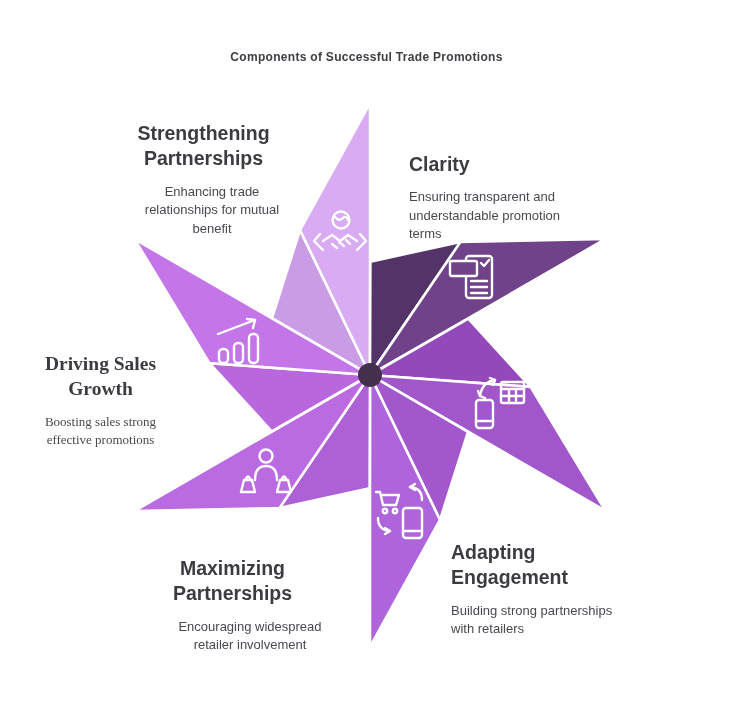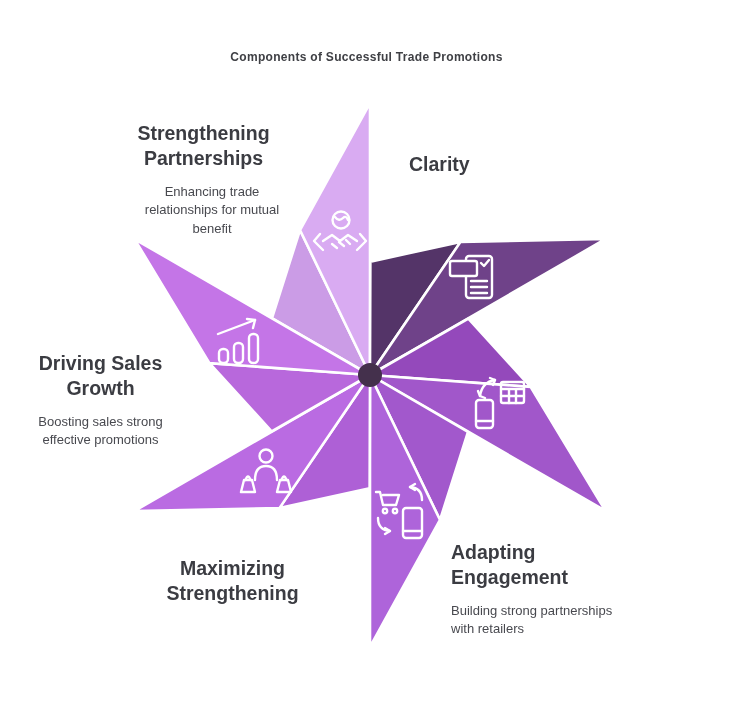--- a/index.html
+++ b/index.html
@@ -131,30 +131,32 @@
     </svg>
   </div>
 
   <div class="seg-text right" style="left:116px; top:97px; width:175px;">
     <h3 class="seg-head">Strengthening Partnerships</h3>
     <p class="seg-desc" style="width:158px;">Enhancing trade relationships for mutual benefit</p>
   </div>
 
   <div class="seg-text" style="left:409px; top:136px; width:185px;margin-top:16px;">
     <h3 class="seg-head">Clarity</h3>
+    <p class="seg-desc">Ensuring transparent and understandable promotion terms</p>
   </div>
 
 
   <div class="seg-text" style="left:451px; top:540px; width:190px;">
     <h3 class="seg-head" style="width:160px;">Adapting Engagement</h3>
     <p class="seg-desc" style="width:172px;">Building strong partnerships with retailers</p>
   </div>
 
   <div class="seg-text right" style="left:135px; top:532px; width:195px;">
-    <h3 class="seg-head">Maximizing Strengthening</h3>
+    <h3 class="seg-head">Maximizing Partnerships</h3>
+    <p class="seg-desc" style="width:160px;">Encouraging widespread retailer involvement</p>
   </div>
 
-  <div class="seg-text right" style="left:28px; top:327px; width:145px;">
+  <div class="seg-text right" style="left:28px; top:327px; width:145px;font-family:Liberation Serif, serif;">
     <h3 class="seg-head">Driving Sales Growth</h3>
     <p class="seg-desc" style="width:145px;">Boosting sales strong effective promotions</p>
   </div>
 
 </div>
 
 </body></html>

